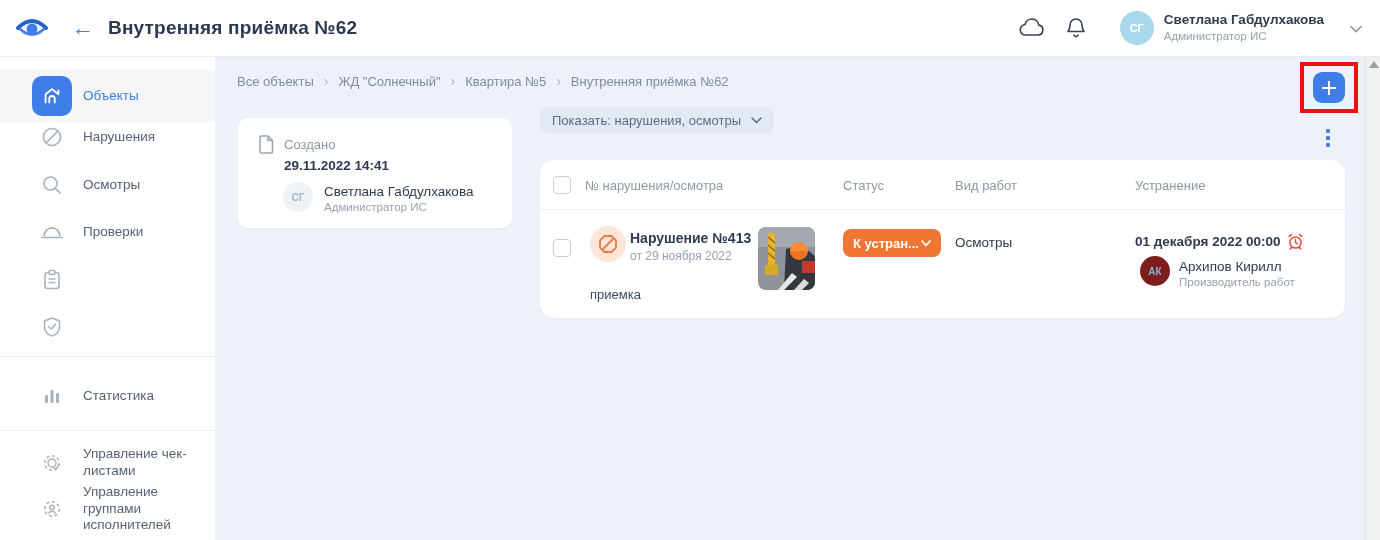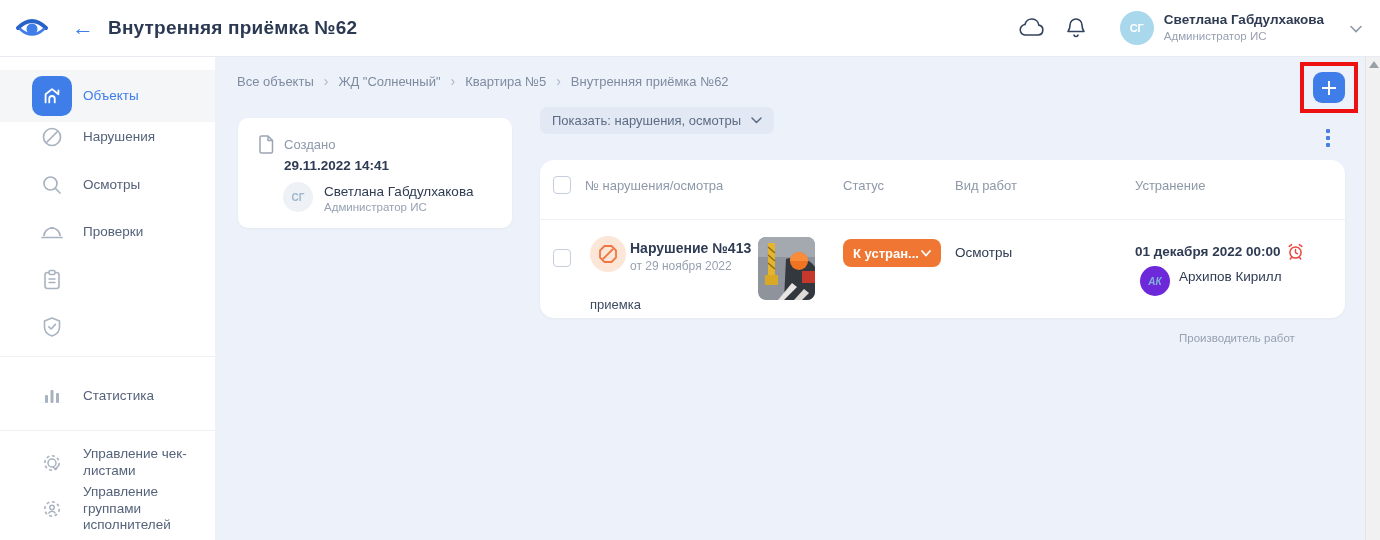--- a/index.html
+++ b/index.html
@@ -54,39 +54,39 @@
   .info-av { position:absolute; left:45px; top:64px; width:30px; height:30px; background:#eef1f5; color:#9fb6cc; font-size:10px; }
   .info-name { position:absolute; left:86px; top:66px; font-size:13.5px; color:#2e3b52; }
   .info-role { position:absolute; left:86px; top:83px; font-size:11.5px; color:#97a1b2; }
 
   .filter-chip { position:absolute; left:325px; top:50px; height:27px; background:#e2e9f4; border-radius:7px; display:inline-flex; align-items:center; gap:10px; padding:0 12px; font-size:13px; color:#5c6b84; cursor:pointer; }
   .kebab { position:absolute; left:1109px; top:70px; display:flex; flex-direction:column; gap:3px; cursor:pointer; padding:2px; }
   .kebab i { width:4px; height:4px; border-radius:1px; background:#4a7fe0; }
 
   
   .table-card { position:absolute; left:325px; top:103px; width:805px; height:158px; background:#fff; border-radius:14px; box-shadow:0 1px 3px rgba(40,60,100,.05); }
-  .t-head { position:relative; height:60px; border-bottom:1px solid #eef1f6; }
+  .t-head { position:relative; height:50px; border-bottom:1px solid #eef1f6; }
   .checkbox { position:absolute; width:18px; height:18px; border:1.5px solid #c6cedb; border-radius:4px; background:#fff; cursor:pointer; }
   .h-check { left:13px; top:16px; }
   .t-col { position:absolute; top:18px; font-size:13px; color:#8d98a9; }
   .col-0 { left:45px; } .col-1 { left:303px; } .col-2 { left:415px; } .col-3 { left:595px; }
 
   .t-row { position:relative; height:107px; }
   .r-check { left:13px; top:29px; }
   .viol-ic { position:absolute; left:50px; top:16px; width:36px; height:36px; border-radius:50%; background:#fce6d8; display:flex; align-items:center; justify-content:center; }
   .r-title { position:absolute; left:90px; top:20px; font-size:14px; font-weight:bold; color:#2e3b52; cursor:pointer; }
   .r-date { position:absolute; left:90px; top:39px; font-size:12px; color:#97a1b2; }
   .r-tag { position:absolute; left:50px; top:77px; font-size:13px; color:#3c4a61; }
   .thumb { position:absolute; left:218px; top:17px; width:57px; height:63px; border-radius:8px; overflow:hidden; cursor:pointer; }
   .status-btn { position:absolute; left:303px; top:19px; height:28px; background:#ef7733; border:none; border-radius:8px; color:#fff; font-weight:bold; font-size:13px; display:inline-flex; align-items:center; gap:2px; padding:0 10px; cursor:pointer; font-family:inherit; }
   .r-work { position:absolute; left:415px; top:25px; font-size:13.5px; color:#2e3b52; }
   .deadline { position:absolute; left:595px; top:23px; font-size:13.5px; font-weight:bold; color:#2e3b52; display:flex; align-items:center; gap:7px; }
-  .row-av { position:absolute; left:600px; top:46px; width:30px; height:30px; background:#6d28d9; color:#7fb3d8; font-size:10px;font-style:italic; }
+  .row-av { position:absolute; left:600px; top:46px; width:30px; height:30px; background:#7f1d1d; color:#7fb3d8; font-size:10px; }
   .r-name { position:absolute; left:639px; top:49px; font-size:13.5px; color:#2e3b52; }
-  .r-role { position:absolute; left:639px; top:66px; font-size:11.5px; color:#97a1b2;margin-top:46px; }
+  .r-role { position:absolute; left:639px; top:66px; font-size:11.5px; color:#97a1b2; }
 
   
   .scrollbar { position:absolute; right:0; top:0; bottom:0; width:15px; background:#f1f1f1; border-left:1px solid #e4e4e4; }
   .scroll-up { position:absolute; top:4px; left:3px; width:0; height:0; border-left:5px solid transparent; border-right:5px solid transparent; border-bottom:7px solid #9aa0a8; cursor:pointer; }
 </style>
 </head>
 <body>
 
 <div class="app">
 

